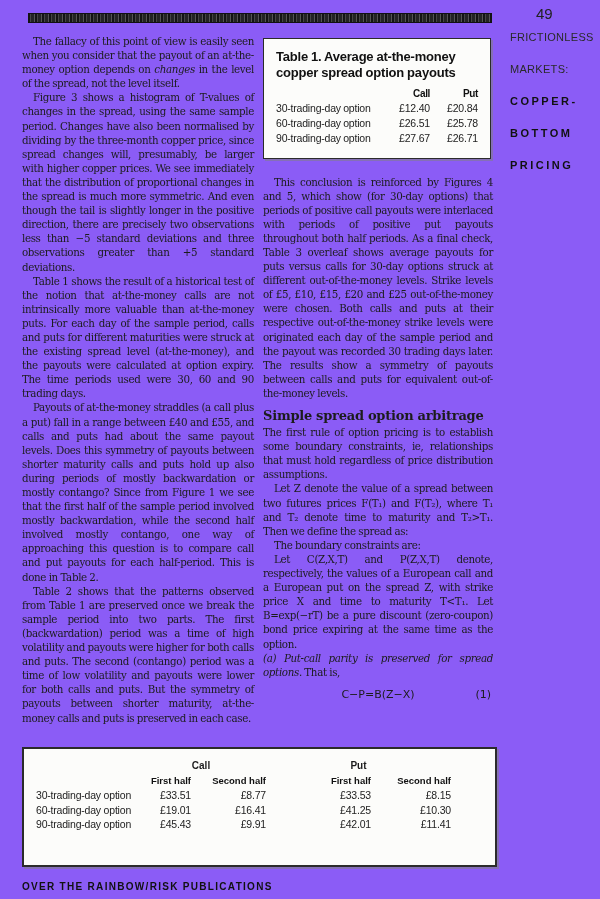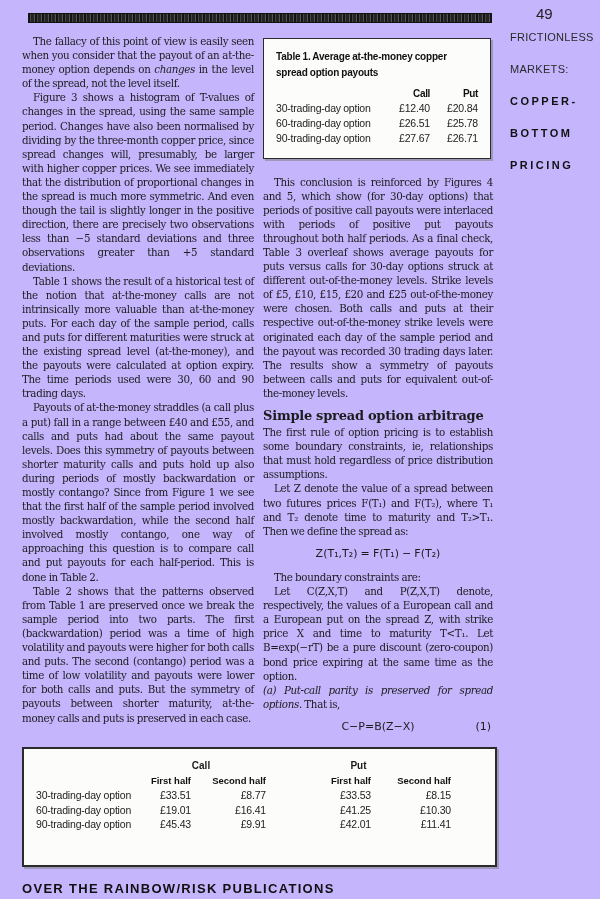--- a/index.html
+++ b/index.html
@@ -1,19 +1,19 @@
 <!DOCTYPE html>
 <html><head>
 <meta charset="utf-8">
 <style>
   html,body { margin:0; padding:0; }
   body { background:#e8e8e6; }
   .page {
     position:relative; width:600px; height:899px; margin:0 auto;
-    background:#c4b5fd; overflow:hidden;
+    background:#8b5cf6; overflow:hidden;
     font-family:"DejaVu Serif", serif; color:#1c1c1c;
   }
   .top-band {
     position:absolute; left:28px; top:13px; width:464px; height:8px;
     background:repeating-linear-gradient(90deg,#141414 0 2px,#454545 2px 3px,#242424 3px 6px,#555 6px 7px);
     border-top:1px solid #111; border-bottom:1px solid #111;
   }
   .page-number {
     position:absolute; left:536px; top:5px;
     font-family:"Liberation Sans", sans-serif; font-size:15px; color:#222;
@@ -52,39 +52,39 @@
   }
   .tbox .tbox-title {
     font-weight:bold; color:#111; letter-spacing:-0.2px;
   }
   .t-head { font-weight:bold; font-size:10px; color:#111; }
   .t-cell { font-size:10.5px; color:#222; letter-spacing:-0.2px; }
   .num { text-align:right; }
 
   
   .table1 { margin:4px 0 16px 0; padding:10px 12px 12px 12px; width:202px; }
-  .table1 .tbox-title { font-size:10px; line-height:16px; margin-bottom:6px; }
+  .table1 .tbox-title { font-size:13px; line-height:16px; margin-bottom:6px; }
   .t1-grid { display:grid; grid-template-columns:106px 48px 48px; row-gap:1.5px; }
   .t1-grid > div { line-height:13.5px; }
 
   
   .table2 {
     position:absolute; left:22px; top:747px; width:475px; height:120px;
     box-sizing:border-box; border-width:2px; padding:7px 12px;
   }
   .table2 .tbox-title { font-size:13px; line-height:16px; letter-spacing:-0.3px; }
   .t2-grid { display:grid; grid-template-columns:100px 55px 75px 105px 80px; margin-top:3px; }
   .t2-grid > div { line-height:14.5px; }
   .t2-group { text-align:center; font-weight:bold; font-size:10px; }
   .t2-sub { font-size:9.5px; }
 
   .footer {
     position:absolute; left:22px; top:881px;
     font-family:"Liberation Sans", sans-serif; font-weight:bold;
-    font-size:13px; letter-spacing:1.3px; color:#111;
+    font-size:10px; letter-spacing:1.3px; color:#111;
   }
   .italic { font-style:italic; }
 </style>
 </head>
 <body>
 
 <div class="page">
 
   <div class="top-band"></div>
   <div class="page-number">49</div>
@@ -128,23 +128,20 @@
       </div>
     </div>
 
     <p>This conclusion is reinforced by Figures 4 and 5, which show (for 30-day options) that periods of positive call payouts were interlaced with periods of positive put payouts throughout both half periods. As a final check, Table 3 overleaf shows average payouts for puts versus calls for 30-day options struck at different out-of-the-money levels. Strike levels of £5, £10, £15, £20 and £25 out-of-the-money were chosen. Both calls and puts at their respective out-of-the-money strike levels were originated each day of the sample period and the payout was recorded 30 trading days later. The results show a symmetry of payouts between calls and puts for equivalent out-of-the-money levels.</p>
 
     <h3>Simple spread option arbitrage</h3>
 
     <p class="noindent">The first rule of option pricing is to establish some boundary constraints, ie, relationships that must hold regardless of price distribution assumptions.</p>
     <p>Let Z denote the value of a spread between two futures prices F(T₁) and F(T₂), where T₁ and T₂ denote time to maturity and T₂&gt;T₁. Then we define the spread as:</p>
 
-    <div class="equation">
-      <span>Z(T₁,T₂) = F(T₁) − F(T₂)</span>
-    </div>
 
     <p>The boundary constraints are:</p>
     <p>Let C(Z,X,T) and P(Z,X,T) denote, respectively, the values of a European call and a European put on the spread Z, with strike price X and time to maturity T&lt;T₁. Let B=exp(−rT) be a pure discount (zero-coupon) bond price expiring at the same time as the option.</p>
     <p class="noindent"><span class="italic">(a) Put-call parity is preserved for spread options.</span> <span>That is,</span></p>
 
     <div class="equation">
       <span>C−P=B(Z−X)</span>
       <span class="eqnum">(1)</span>
     </div>
 

